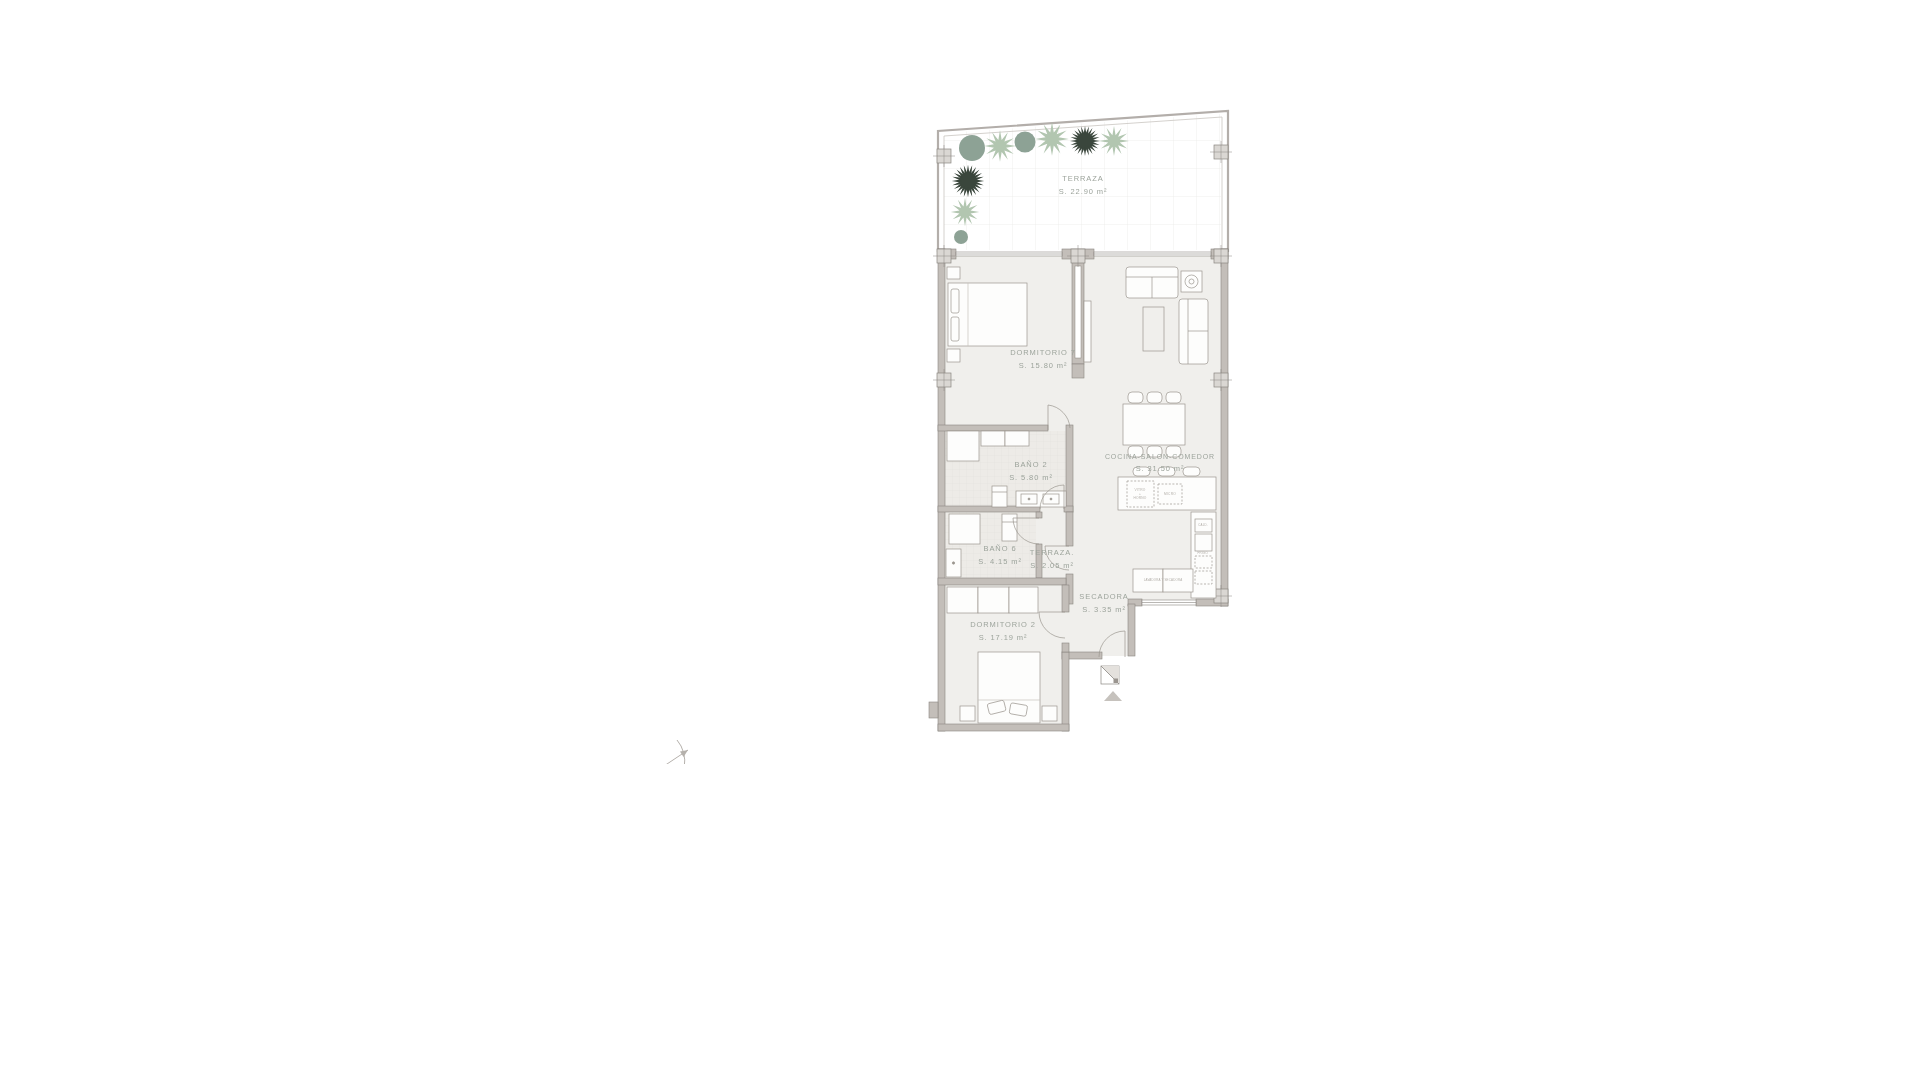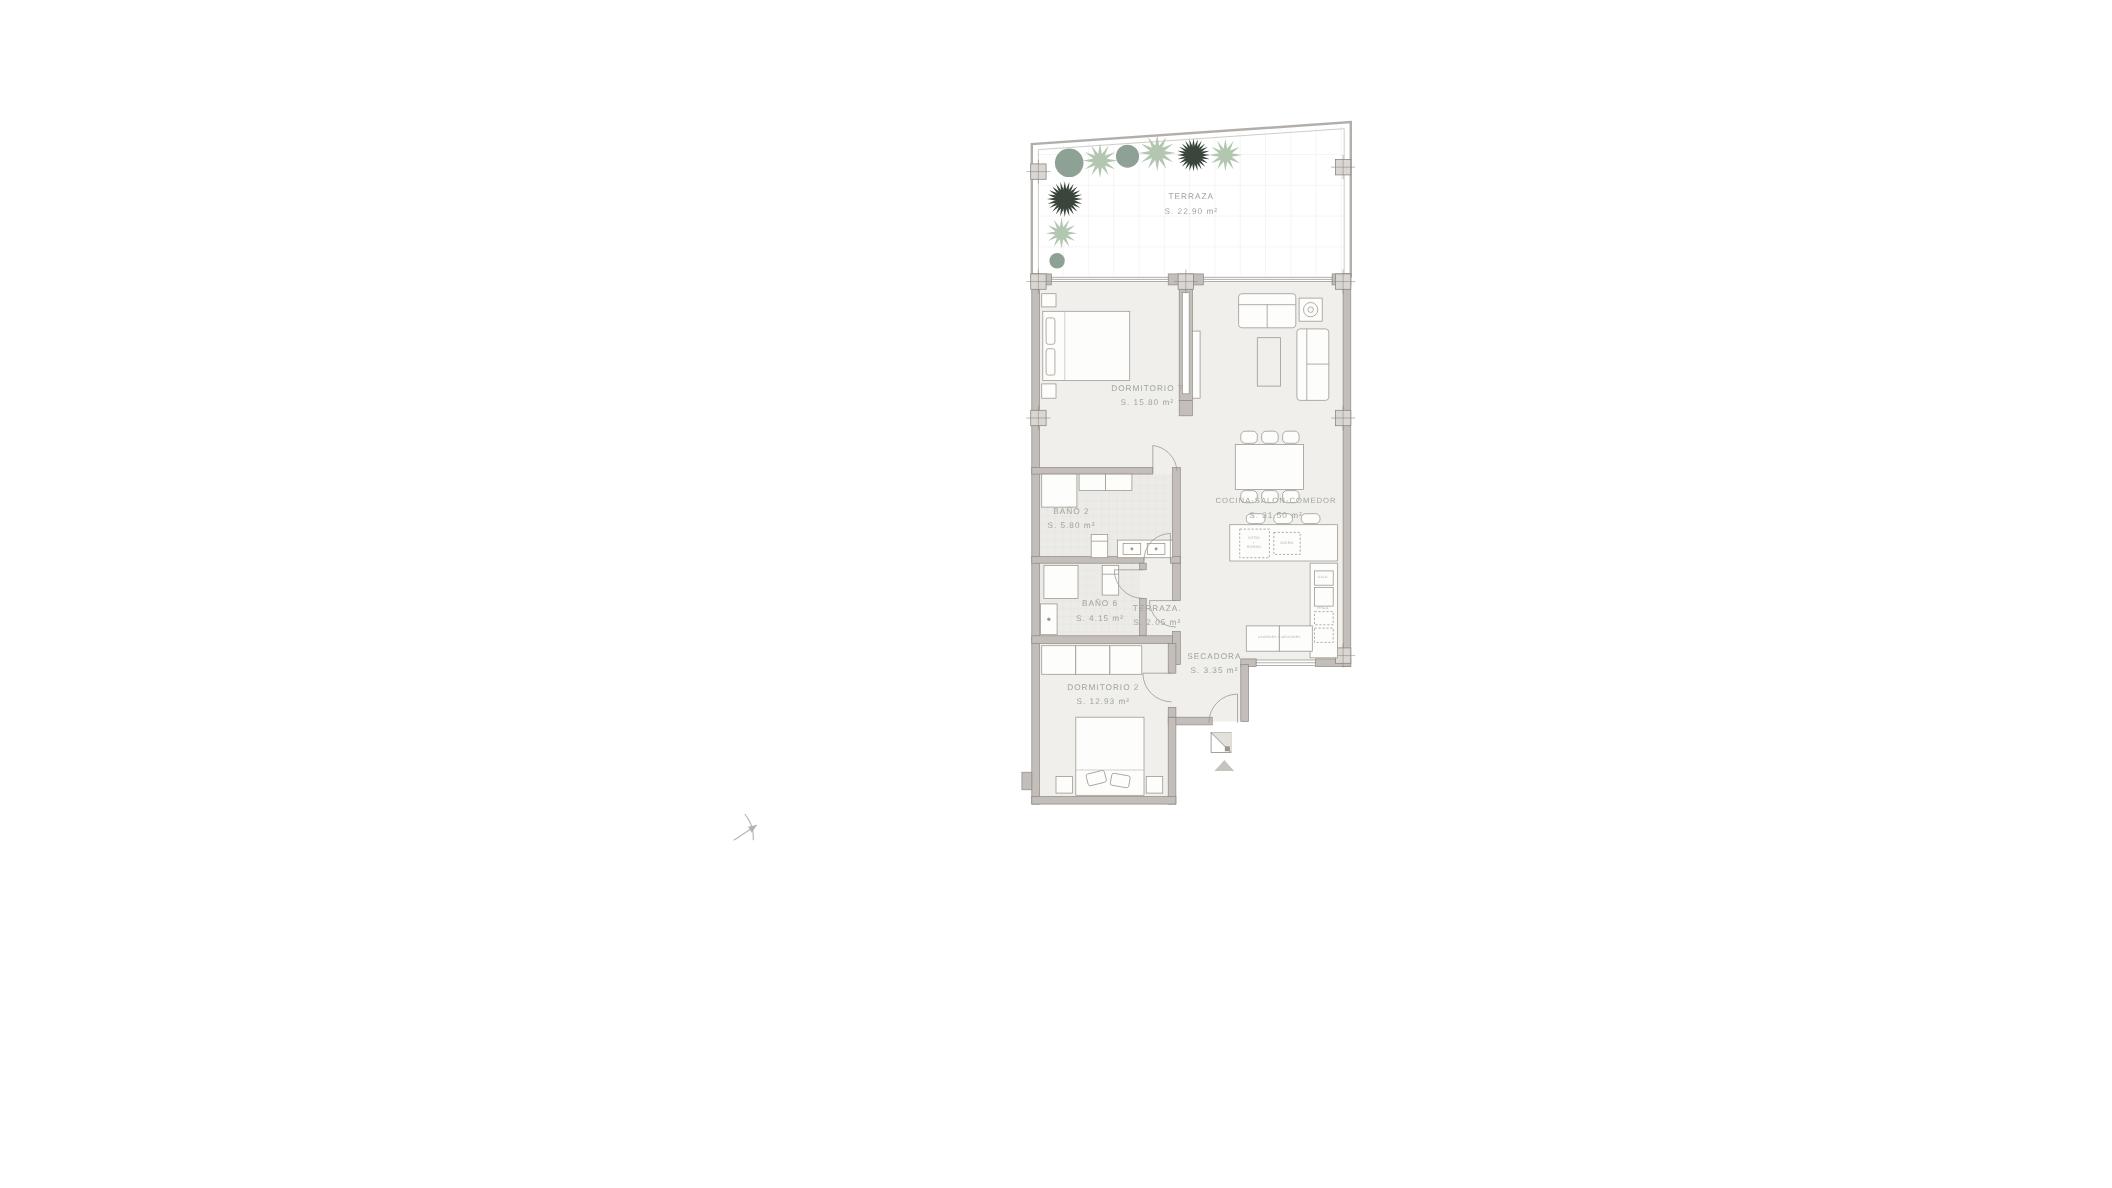--- a/index.html
+++ b/index.html
@@ -382,39 +382,39 @@
   <div class="rarea">S. 22.90 m²</div>
 </div>
 <div class="room-label" style="left:1043px;top:360px">
   <div class="rname">DORMITORIO 7</div>
   <div class="rarea">S. 15.80 m²</div>
 </div>
 <div class="room-label" style="left:1160px;top:463px">
   <div class="rname" style="font-size:7px">COCINA-SALON-COMEDOR</div>
   <div class="rarea">S. 31.50 m²</div>
 </div>
-<div class="room-label" style="left:974px;top:472px">
+<div class="room-label" style="left:1031px;top:472px">
   <div class="rname">BAÑO 2</div>
   <div class="rarea">S. 5.80 m²</div>
 </div>
 <div class="room-label" style="left:1000px;top:556px">
   <div class="rname">BAÑO 6</div>
   <div class="rarea">S. 4.15 m²</div>
 </div>
 <div class="room-label" style="left:1052px;top:560px">
   <div class="rname">TERRAZA.</div>
   <div class="rarea">S. 2.05 m²</div>
 </div>
 <div class="room-label" style="left:1104px;top:604px">
   <div class="rname">SECADORA</div>
   <div class="rarea">S. 3.35 m²</div>
 </div>
 <div class="room-label" style="left:1003px;top:632px">
   <div class="rname">DORMITORIO 2</div>
-  <div class="rarea">S. 12.93 m²</div>
+  <div class="rarea">S. 17.19 m²</div>
 </div>
 
 <div class="tiny-label" style="left:1140px;top:494px">
   <div>VITRO</div>
   <div>+</div>
   <div>HORNO</div>
 </div>
 <div class="tiny-label" style="left:1170px;top:494px">
   <div>MICRO</div>
 </div>

